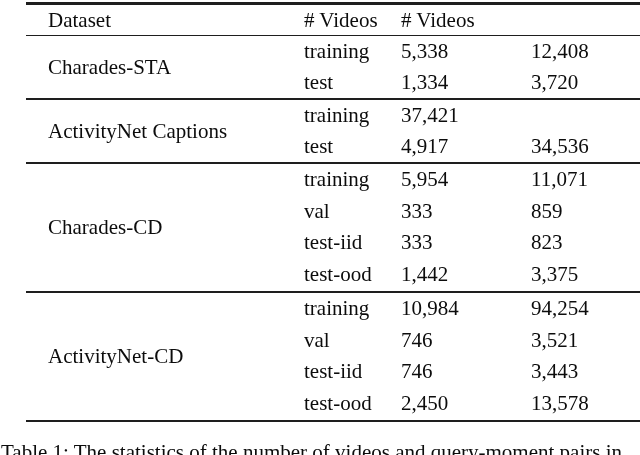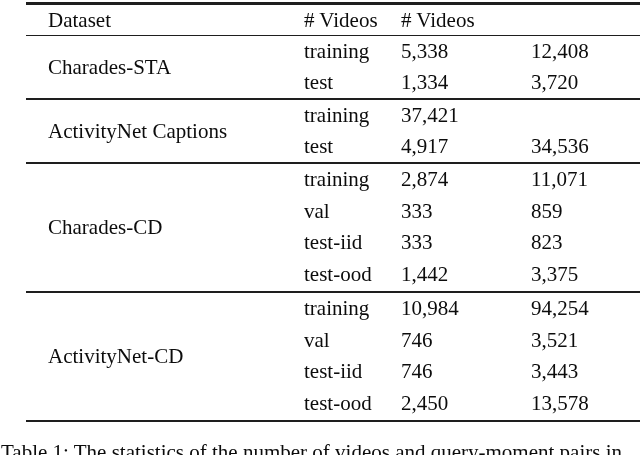--- a/index.html
+++ b/index.html
@@ -109,21 +109,21 @@
       </div>
     </div>
 
     <div class="rule thin"></div>
 
     <div class="section">
       <div class="dataset-cell">Charades-CD</div>
       <div class="rows rows-4">
         <div class="data-row">
           <span class="c-split">training</span>
-          <span class="c-num">2,874</span>
+          <span class="c-num">5,954</span>
           <span class="c-num">11,071</span>
         </div>
         <div class="data-row">
           <span class="c-split">val</span>
           <span class="c-num">333</span>
           <span class="c-num">859</span>
         </div>
         <div class="data-row">
           <span class="c-split">test-iid</span>
           <span class="c-num">333</span>

